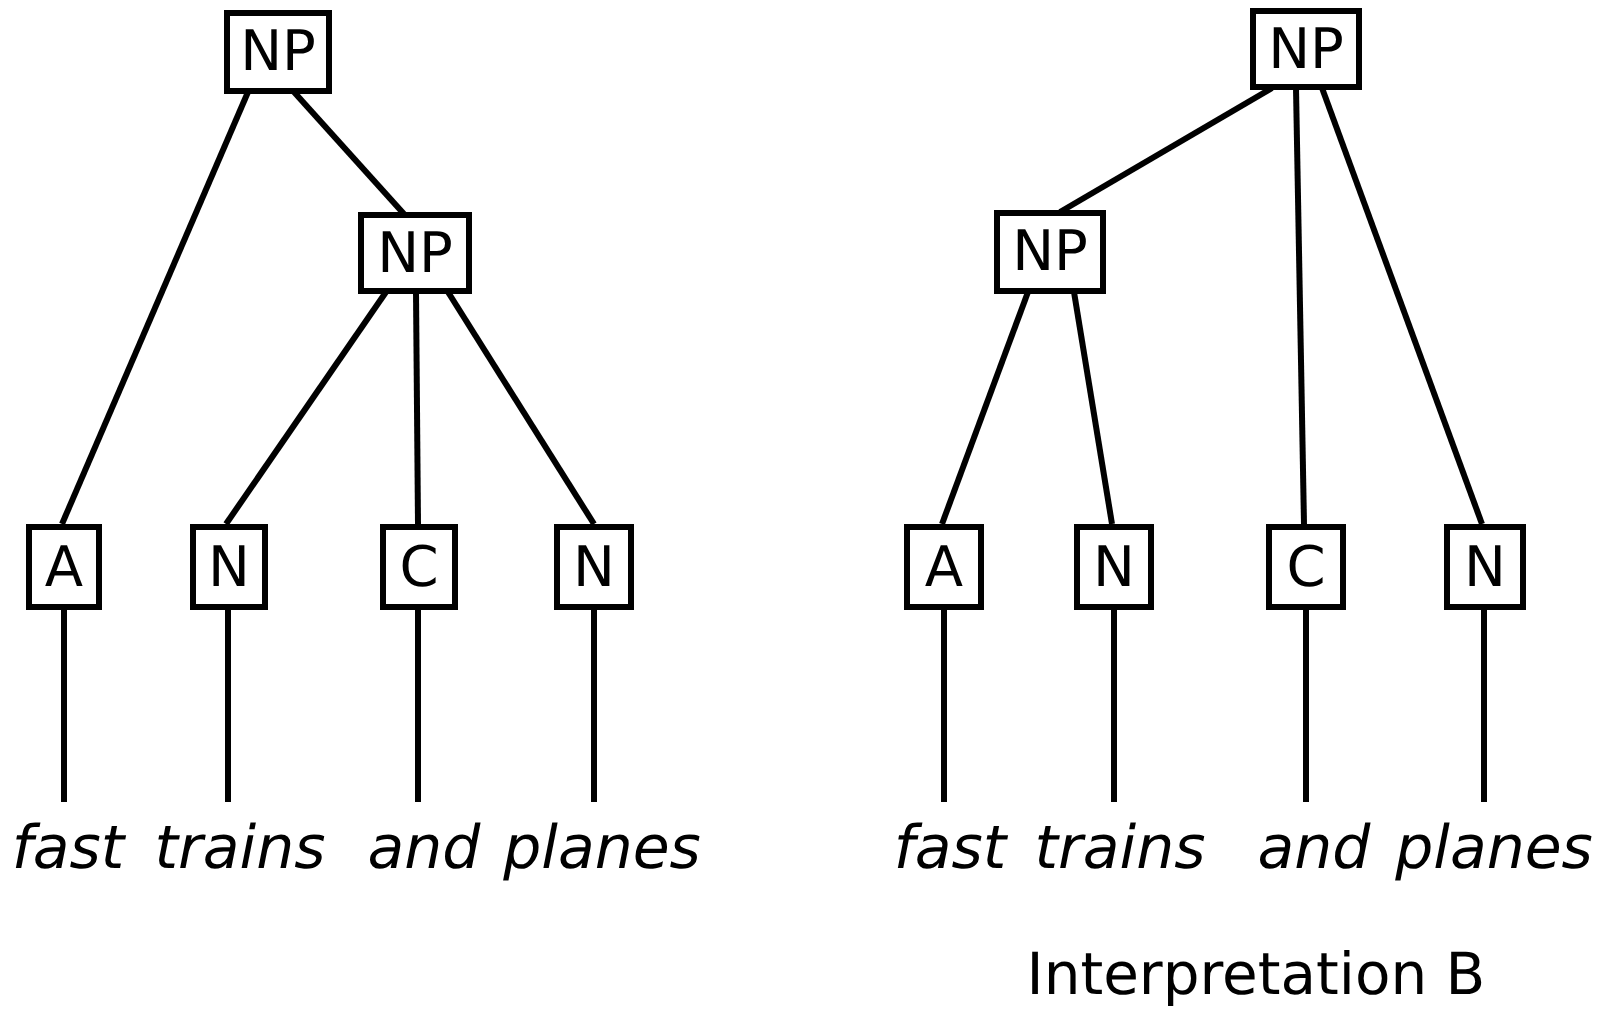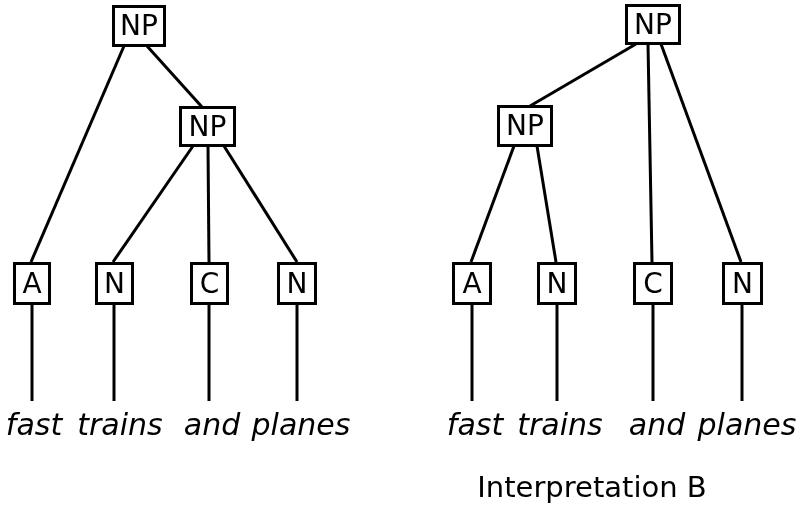--- a/index.html
+++ b/index.html
@@ -126,15 +126,15 @@
     </div>
   <div class="node" style="left:722px; top:262px; width:41px; height:43px;">
       <span>N</span>
     </div>
 
   <span class="word" style="left:475px; top:410px;">fast</span>
   <span class="word" style="left:560px; top:410px;">trains</span>
   <span class="word" style="left:657px; top:410px;">and</span>
   <span class="word" style="left:747px; top:410px;">planes</span>
 
-  <span class="caption" style="left:592px; top:473px;">Interpretation B</span>
+  <span class="caption" style="left:628px; top:473px;">Interpretation B</span>
 
 </div>
 
 </body></html>

